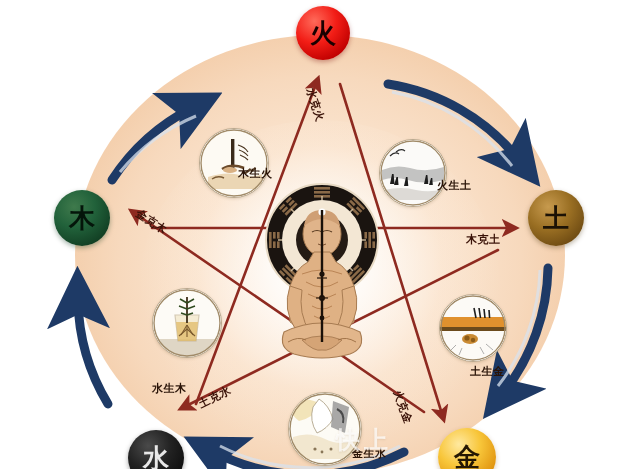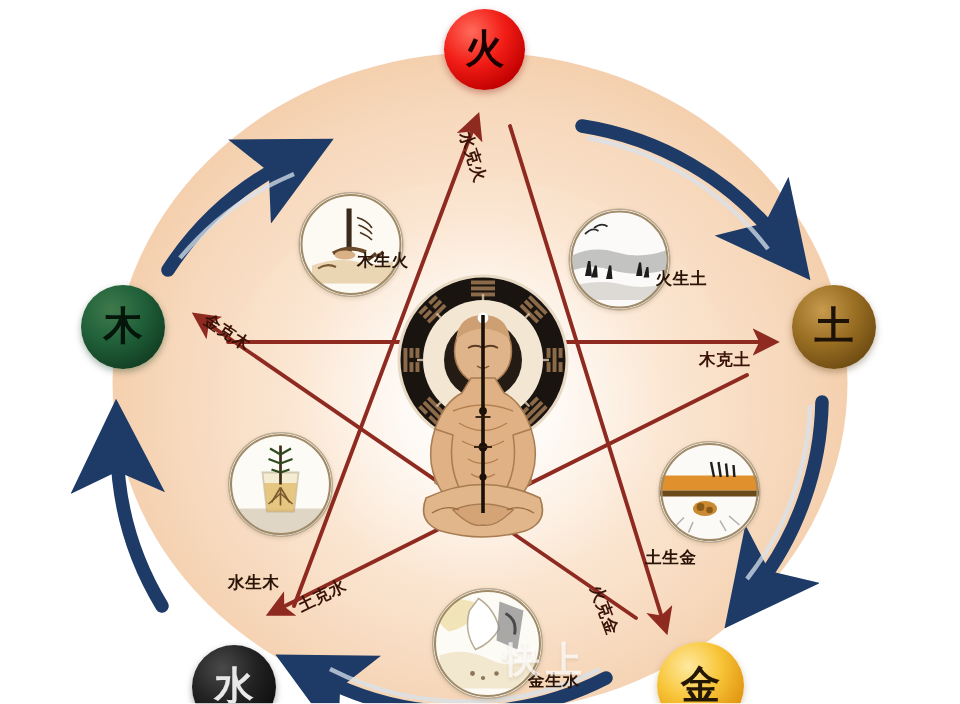--- a/index.html
+++ b/index.html
@@ -185,21 +185,21 @@
         <circle cx="33" cy="45" r="2.2" fill="#8a5a18"></circle>
       <g stroke="#9a9a9a" stroke-width="1" opacity="0.8">
         <path d="M16 50 l-6 6"></path>
           <path d="M22 53 l-3 7"></path>
           <path d="M40 52 l4 7"></path>
           <path d="M46 49 l7 6"></path>
       </g>
       <circle cx="33" cy="33" r="32" fill="none" stroke="#a08a68" stroke-width="1.4"></circle>
     </svg>
   </div>
-  <div class="lbl" style="left:430px;top:364px;">土生金</div>
+  <div class="lbl" style="left:470px;top:364px;">土生金</div>
 
   <div class="med" style="left:288px;top:392px;width:72px;height:72px;">
     <svg width="72" height="72" viewBox="0 0 72 72">
       <circle cx="36" cy="36" r="36" fill="#fdfbf5"></circle>
       <path d="M0 10 Q18 2 34 12 Q22 26 10 28 Q2 22 0 14 Z" fill="#f0dfae" opacity="0.85"></path>
       <path d="M30 6 q10 6 14 20 q-6 10 -16 14 q-8 -12 -4 -26 z" fill="#ffffff" stroke="#b8ad96" stroke-width="1"></path>
       <path d="M44 8 l16 6 -4 26 -14 -6 z" fill="#8c8c8c" opacity="0.75"></path>
       <path d="M48 16 q8 4 6 14" stroke="#4a4a4a" stroke-width="2" fill="none"></path>
       <path d="M4 44 Q20 38 36 46 Q52 54 70 46 L70 66 L4 66 Z" fill="#efe2c6" opacity="0.8"></path>
       <g fill="#6f5a3a" opacity="0.8">

